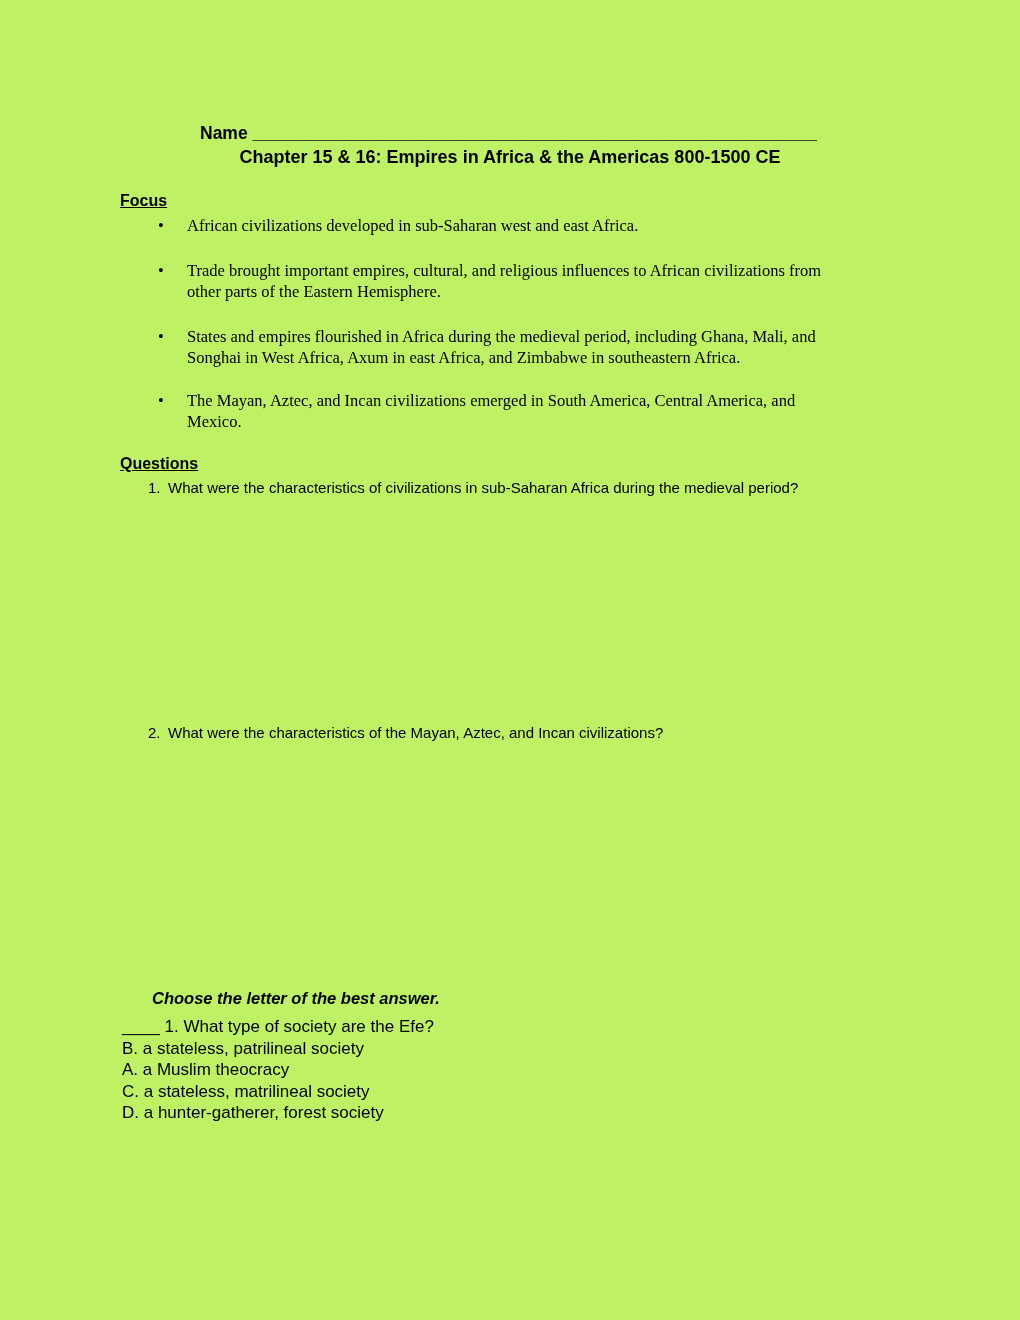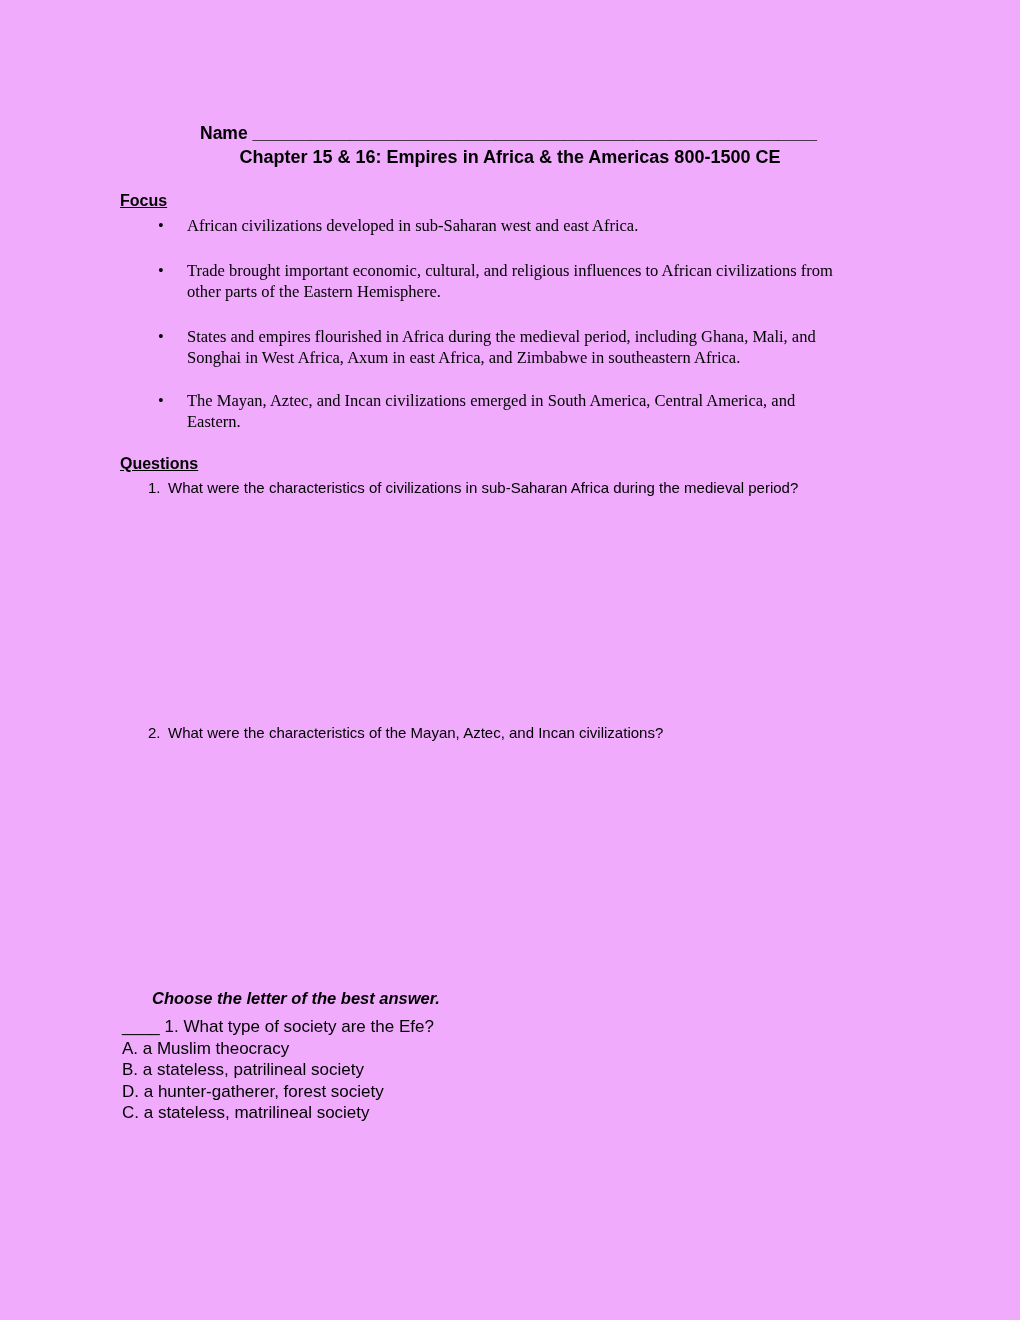--- a/index.html
+++ b/index.html
@@ -1,20 +1,20 @@
 <!DOCTYPE html>
 <html><head>
 <meta charset="utf-8">
 <style>
   html, body { margin: 0; padding: 0; background: #ffffff; }
   .page {
     position: relative;
     width: 1020px;
     height: 1320px;
-    background: #f0abfc;
+    background: #bef264;
     color: #000000;
     overflow: hidden;
   }
   
   .name-row {
     position: absolute;
     left: 200px;
     top: 123px;
     font-family: "Liberation Sans", sans-serif;
     font-weight: bold;
@@ -121,49 +121,49 @@
   <div class="doc-title">Chapter 15 &amp; 16: Empires in Africa &amp; the Americas 800-1500 CE</div>
 
   <div class="section-heading focus-heading">Focus</div>
 
   <div class="bullet-item bullet-1">
     <span class="bullet-marker">•</span>
     <span class="bullet-text">African civilizations developed in sub-Saharan west and east Africa.</span>
   </div>
   <div class="bullet-item bullet-2">
     <span class="bullet-marker">•</span>
-    <span class="bullet-text">Trade brought important economic, cultural, and religious influences to African civilizations from
+    <span class="bullet-text">Trade brought important empires, cultural, and religious influences to African civilizations from
 other parts of the Eastern Hemisphere.</span>
   </div>
   <div class="bullet-item bullet-3">
     <span class="bullet-marker">•</span>
     <span class="bullet-text">States and empires flourished in Africa during the medieval period, including Ghana, Mali, and
 Songhai in West Africa, Axum in east Africa, and Zimbabwe in southeastern Africa.</span>
   </div>
   <div class="bullet-item bullet-4">
     <span class="bullet-marker">•</span>
     <span class="bullet-text">The Mayan, Aztec, and Incan civilizations emerged in South America, Central America, and
-Eastern.</span>
+Mexico.</span>
   </div>
 
   <div class="section-heading questions-heading">Questions</div>
 
   <div class="question-item question-1">
     <span class="q-number">1.</span>
     <span class="q-text">What were the characteristics of civilizations in sub-Saharan Africa during the medieval period?</span>
   </div>
 
   <div class="question-item question-2">
     <span class="q-number">2.</span>
     <span class="q-text">What were the characteristics of the Mayan, Aztec, and Incan civilizations?</span>
   </div>
 
   <div class="mc-instruction">Choose the letter of the best answer.</div>
 
   <div class="mc-block">
     <div class="mc-question"><span>____</span> <span>1. What type of society are the Efe?</span></div>
+    <div class="mc-option">B. a stateless, patrilineal society</div>
     <div class="mc-option">A. a Muslim theocracy</div>
-    <div class="mc-option">B. a stateless, patrilineal society</div>
+    <div class="mc-option">C. a stateless, matrilineal society</div>
     <div class="mc-option">D. a hunter-gatherer, forest society</div>
-    <div class="mc-option">C. a stateless, matrilineal society</div>
   </div>
 
 </div>
 
 </body></html>

